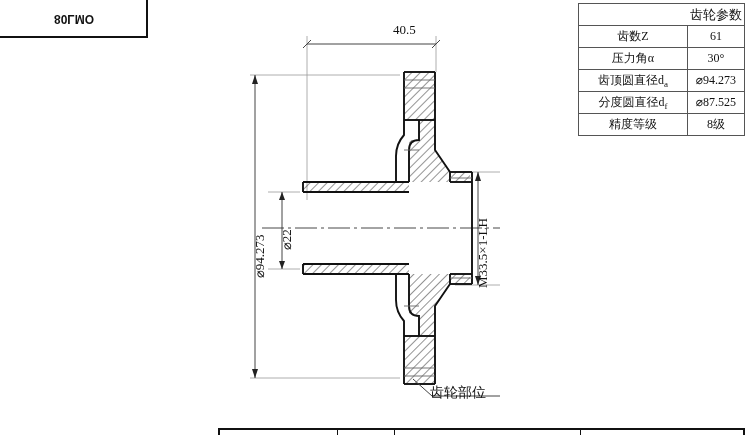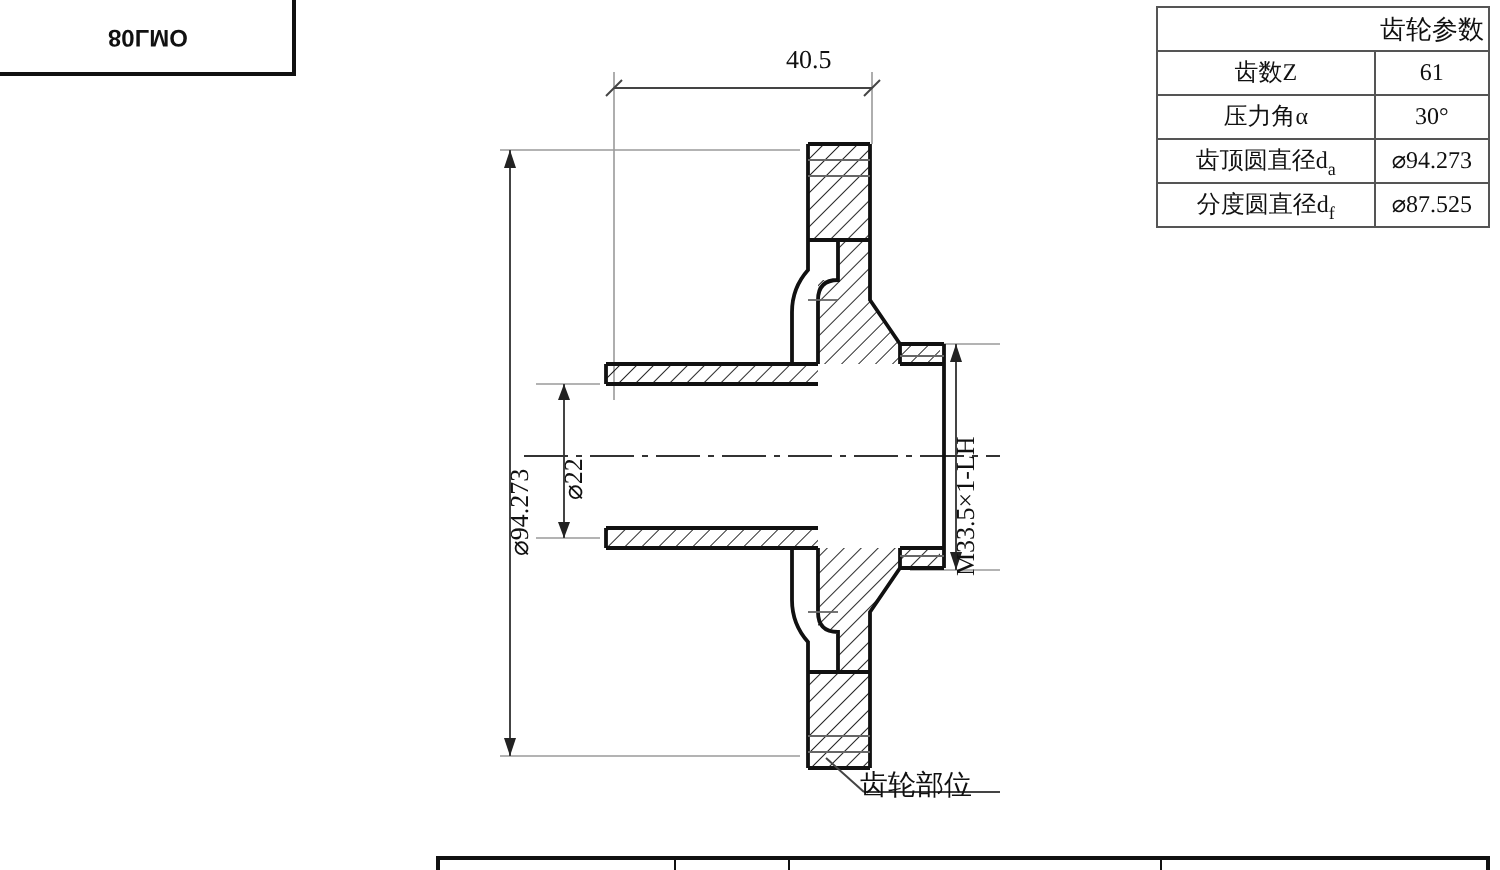--- a/index.html
+++ b/index.html
@@ -281,20 +281,24 @@
         <td class="value-cell">30°</td>
       </tr>
       <tr>
         <td class="label-cell"><span>齿顶圆直径d</span><span class="sub">a</span></td>
         <td class="value-cell">⌀94.273</td>
       </tr>
       <tr>
         <td class="label-cell"><span>分度圆直径d</span><span class="sub">f</span></td>
         <td class="value-cell">⌀87.525</td>
       </tr>
+      <tr>
+        <td class="label-cell"><span>精度等级</span></td>
+        <td class="value-cell">8级</td>
+      </tr>
     </tbody>
   </table>
 
   <div id="title-block">
     <div class="tb-div" style="left:117px;"></div>
     <div class="tb-div" style="left:174px;"></div>
     <div class="tb-div" style="left:360px;"></div>
   </div>
 
 </div>

